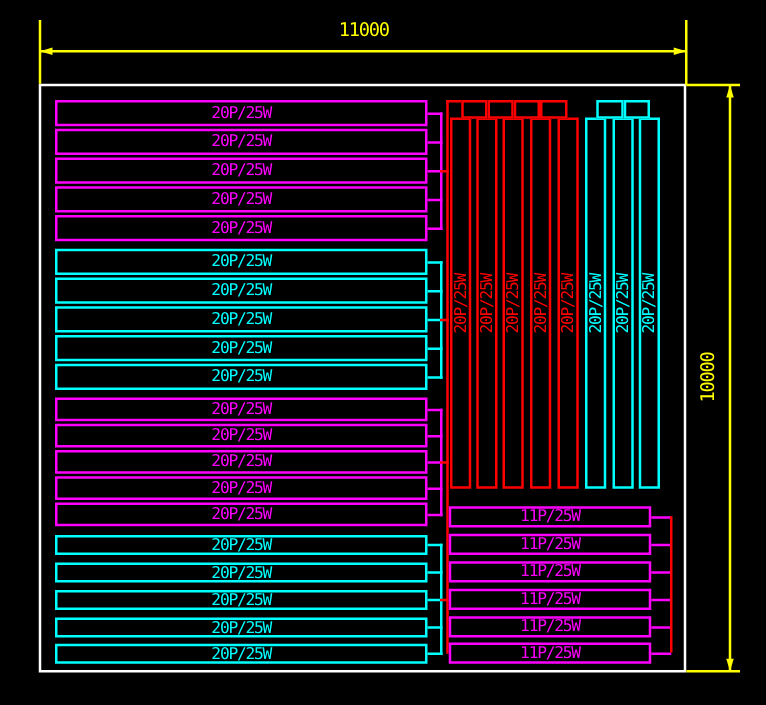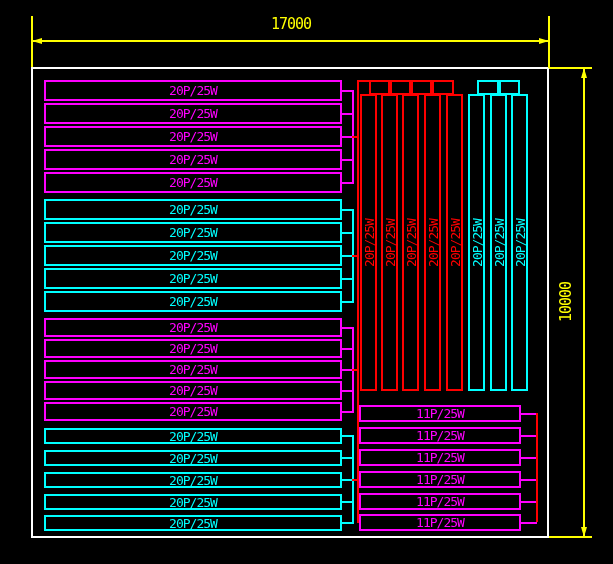--- a/index.html
+++ b/index.html
@@ -43,21 +43,21 @@
 
 <div class="canvas">
 
   <div class="frame"></div>
 
   <div class="vline" style="left:31px;top:16px;height:51px;background:#ff0"></div>
   <div class="vline" style="left:548px;top:16px;height:52px;background:#ff0"></div>
   <div class="hline" style="left:32px;top:40px;width:517px;background:#ff0"></div>
   <div class="arrow arrow-left" style="left:32px;top:38px"></div>
   <div class="arrow arrow-right" style="left:539px;top:38px"></div>
-  <div class="dim-label" style="left:261px;top:17px;width:60px">17000</div>
+  <div class="dim-label" style="left:261px;top:17px;width:60px">11000</div>
 
   <div class="hline" style="left:549px;top:67px;width:43px;background:#ff0"></div>
   <div class="hline" style="left:549px;top:536px;width:43px;background:#ff0"></div>
   <div class="vline" style="left:583px;top:68px;height:469px;background:#ff0"></div>
   <div class="arrow arrow-up" style="left:581px;top:68px"></div>
   <div class="arrow arrow-down" style="left:581px;top:527px"></div>
   <div class="dim-label" style="left:528px;top:293px;width:80px;height:18px;transform:rotate(-90deg)">10000</div>
 
   <div id="bars-root">
       <div class="bar" style="left: 44px; top: 80px; width: 298px; height: 21px; border-color: rgb(255, 0, 255);">

